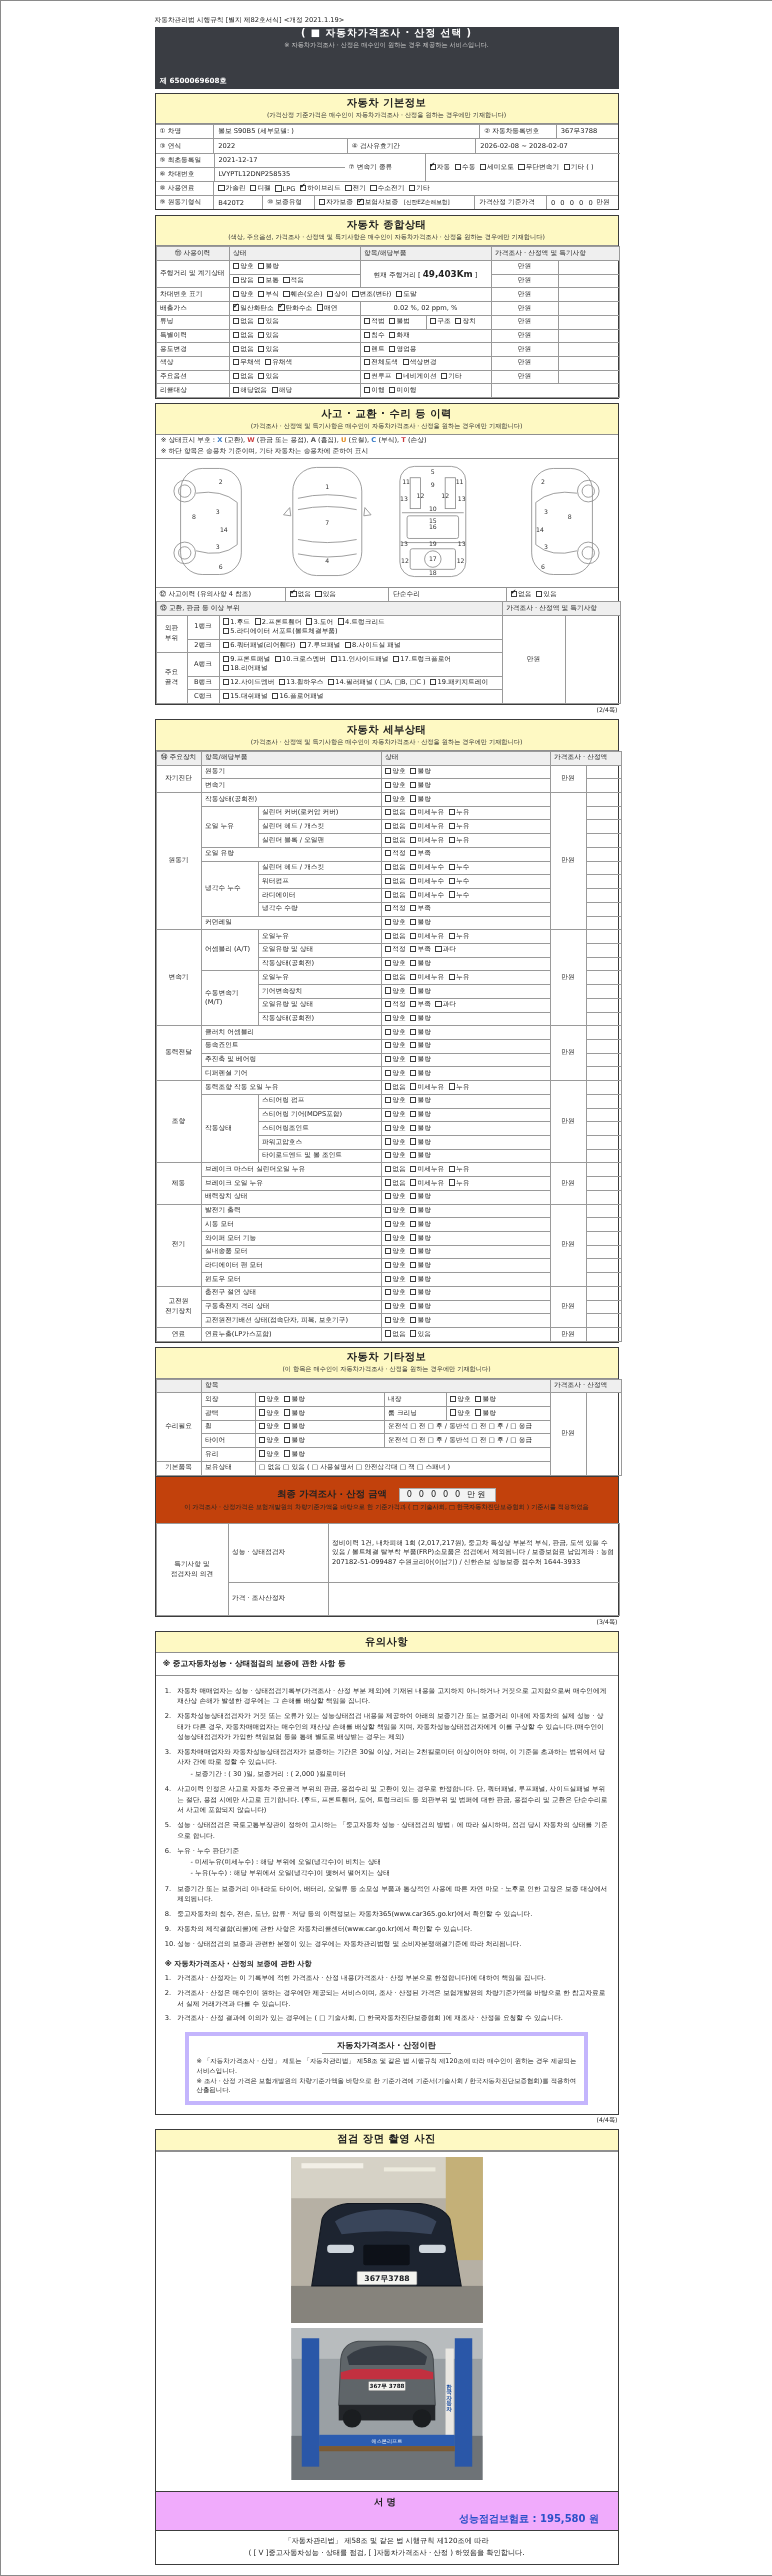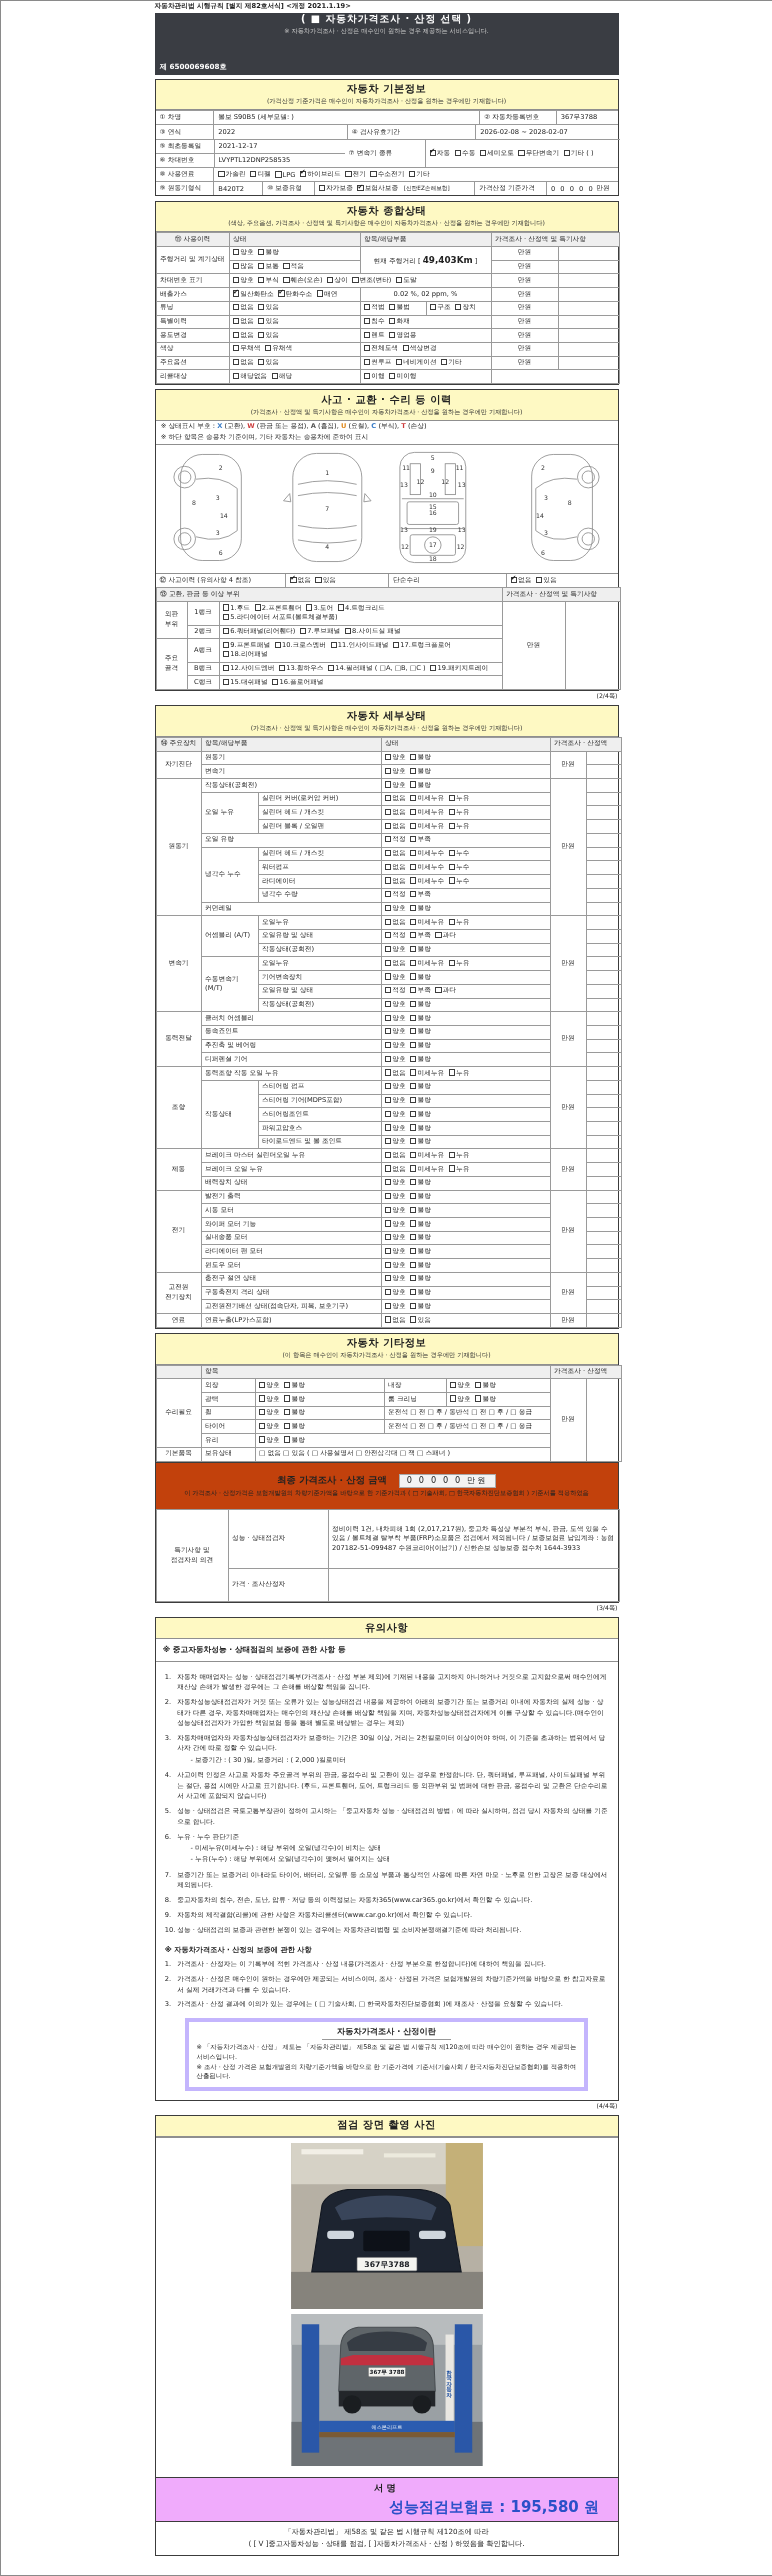--- a/index.html
+++ b/index.html
@@ -1,19 +1,19 @@
 <!DOCTYPE html>
 <html style="font-size:8.2px"><head>
 <meta charset="utf-8">
 <style>
   html,body{margin:0;padding:0;background:#fff;}
   body{font-family:"DejaVu Sans","Liberation Sans",sans-serif;color:#222;}
   .page{width:773px;height:2576px;background:#fff;border:0.5px solid #8a8a8a;box-sizing:border-box;overflow:hidden;position:relative;}
   .col{width:464px;margin:0 auto;position:relative;}
-  .reg-ref{font-size:6.7px;color:#222;padding-top:1px;font-weight:bold;}
+  .reg-ref{font-size:6.7px;color:#222;padding-top:15px;}
   
   .doc-header{background:#3a3d43;color:#fff;height:62px;position:relative;text-align:center;margin-top:1px;}
   .doc-title{font-size:17.5px;font-weight:bold;letter-spacing:1.5px;padding-top:6.2px;}
   .doc-subtitle{font-size:9.8px;font-weight:bold;margin-top:1.5px;letter-spacing:1px;}
   .doc-note{font-size:6.2px;color:#c9c9c9;margin-top:1.5px;}
   .doc-no{position:absolute;left:5.2px;bottom:2.6px;font-size:7.2px;font-weight:bold;}
   
   .sec{border:1px solid #3c3c3c;margin-top:4.1px;background:#fff;}
   .band{background:#fef9c3;border-bottom:0.5px solid #8f8f8f;text-align:center;padding:2.6px 0 3.1px;}
   .band .t{font-size:10.3px;font-weight:bold;letter-spacing:0.5px;}
@@ -47,21 +47,21 @@
   .nitem .tx{flex:1;}
   .nsub{font-size:6.7px;line-height:1.5;margin:1px 0 1px 13.4px;color:#222;}
   .nsec2{font-size:7.2px;font-weight:bold;margin:9.3px 0 3.1px;}
   .nbox{border:4px solid #c4b5fd;margin:8.2px 20.6px 3.1px;padding:4.1px 7.2px;text-align:center;}
   .nbox .bt{font-size:8.2px;font-weight:bold;border-bottom:0.5px solid #999;display:inline-block;padding:0 15.5px 1.5px;margin-bottom:3.1px;}
   .nbox .bl{font-size:6.4px;text-align:left;line-height:1.55;}
   .photos-body{padding:5.2px 0 6.2px;text-align:center;border-top:0.5px solid #8f8f8f;}
   .photo-frame{display:block;margin:0 auto 5.2px;}
   .signband{background:#f0abfc;border:1px solid #3c3c3c;border-top:none;padding:4.1px 0 4.1px;position:relative;}
   .signband .sg{font-size:9.3px;font-weight:bold;text-align:center;letter-spacing:3.1px;}
-  .signband .ins{font-size:15px;font-weight:bold;color:#2b50c8;text-align:right;padding-right:18.5px;margin-top:2.1px;}
+  .signband .ins{font-size:10px;font-weight:bold;color:#2b50c8;text-align:right;padding-right:18.5px;margin-top:2.1px;}
   .footer{border:1px solid #3c3c3c;border-top:none;text-align:center;padding:4.1px 0 5.2px;}
   .footer .f1{font-size:7.2px;line-height:1.7;}
   svg text{font-family:"DejaVu Sans","Liberation Sans",sans-serif;}
 </style>
 </head>
 <body>
 
 <div class="page">
   <div class="col">
 

